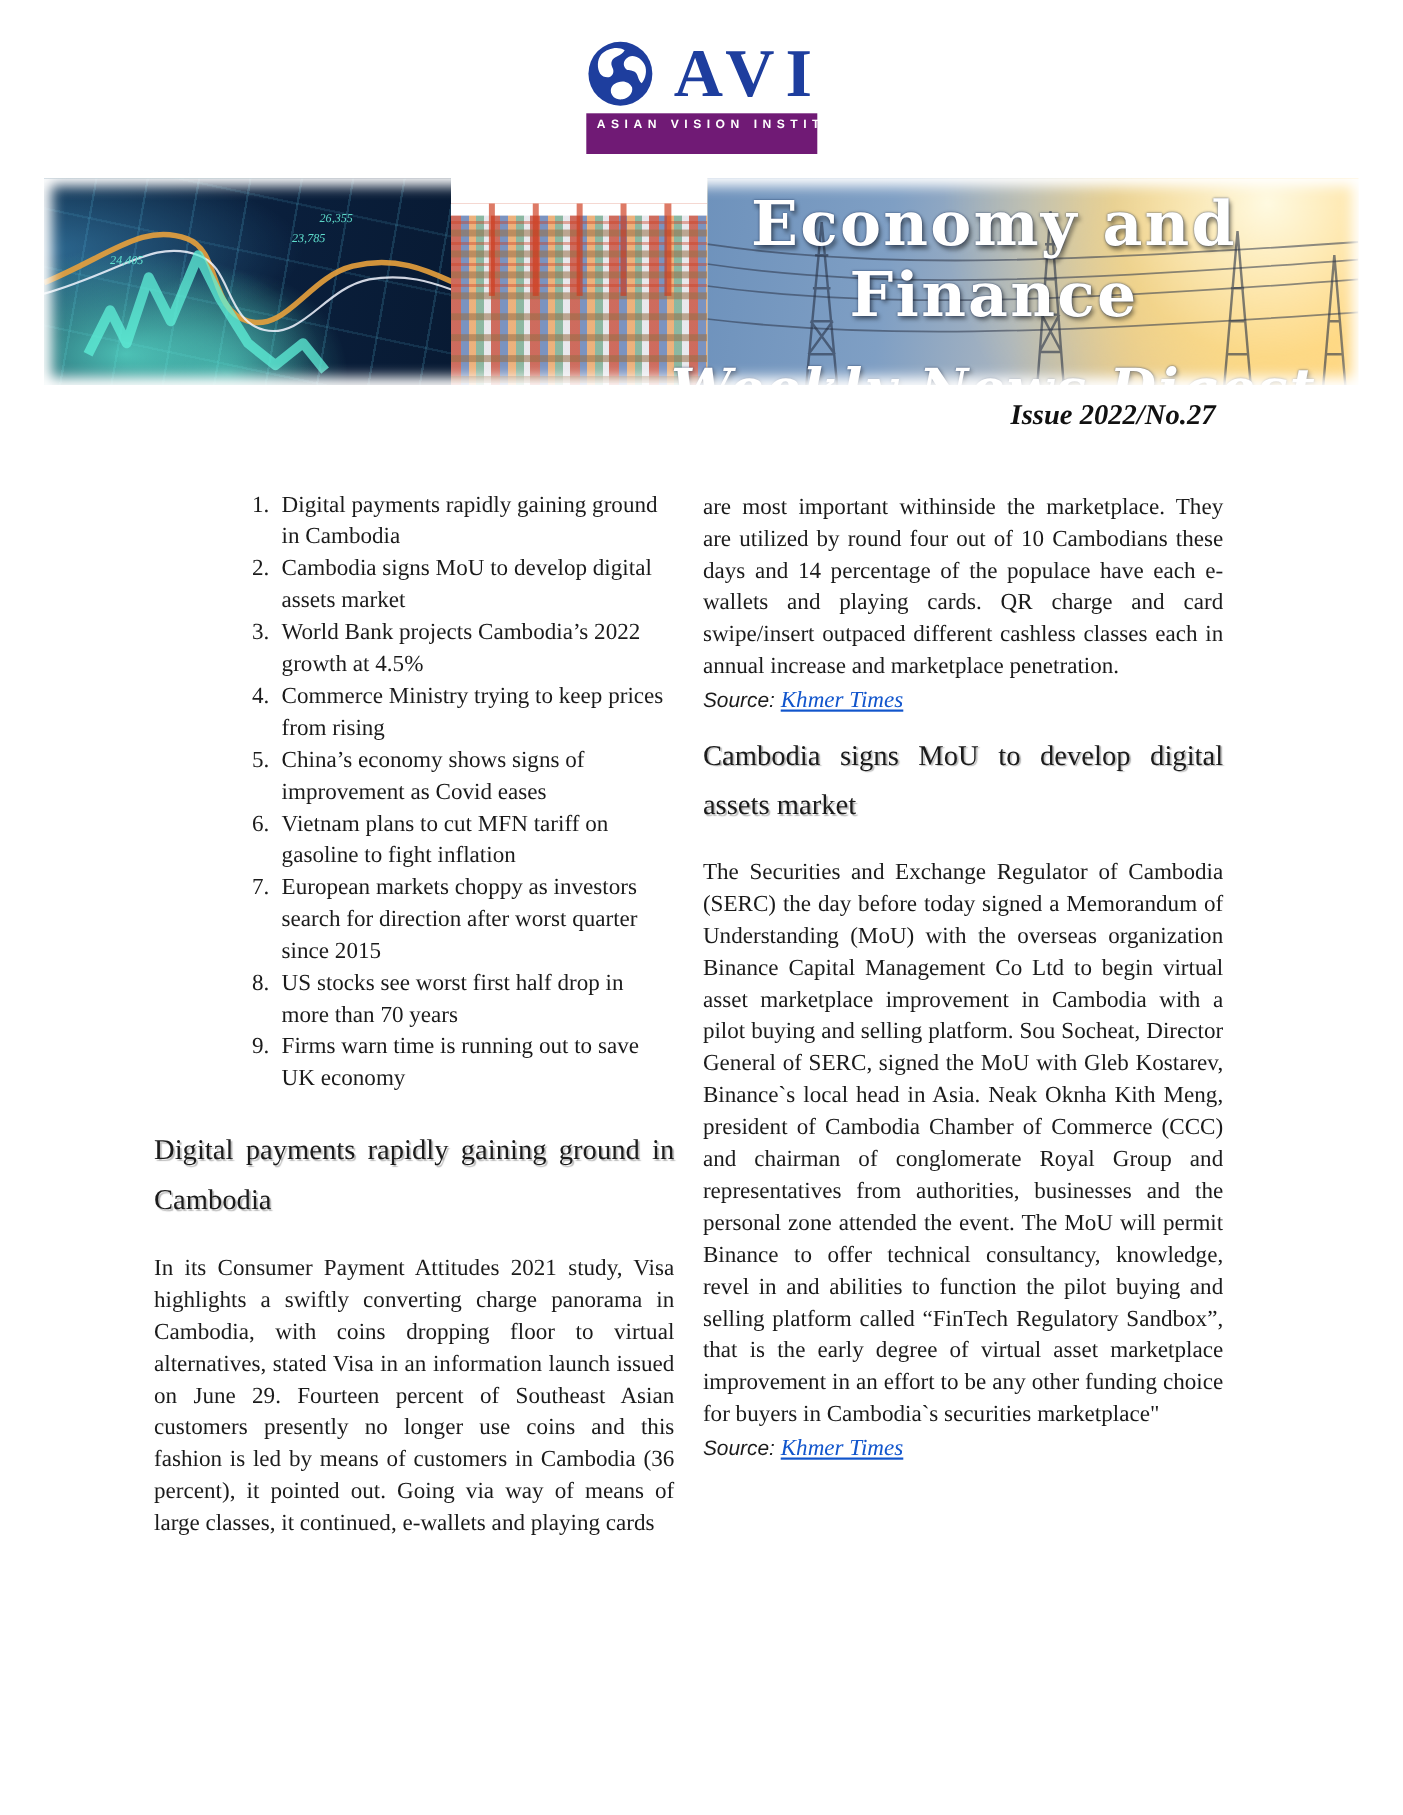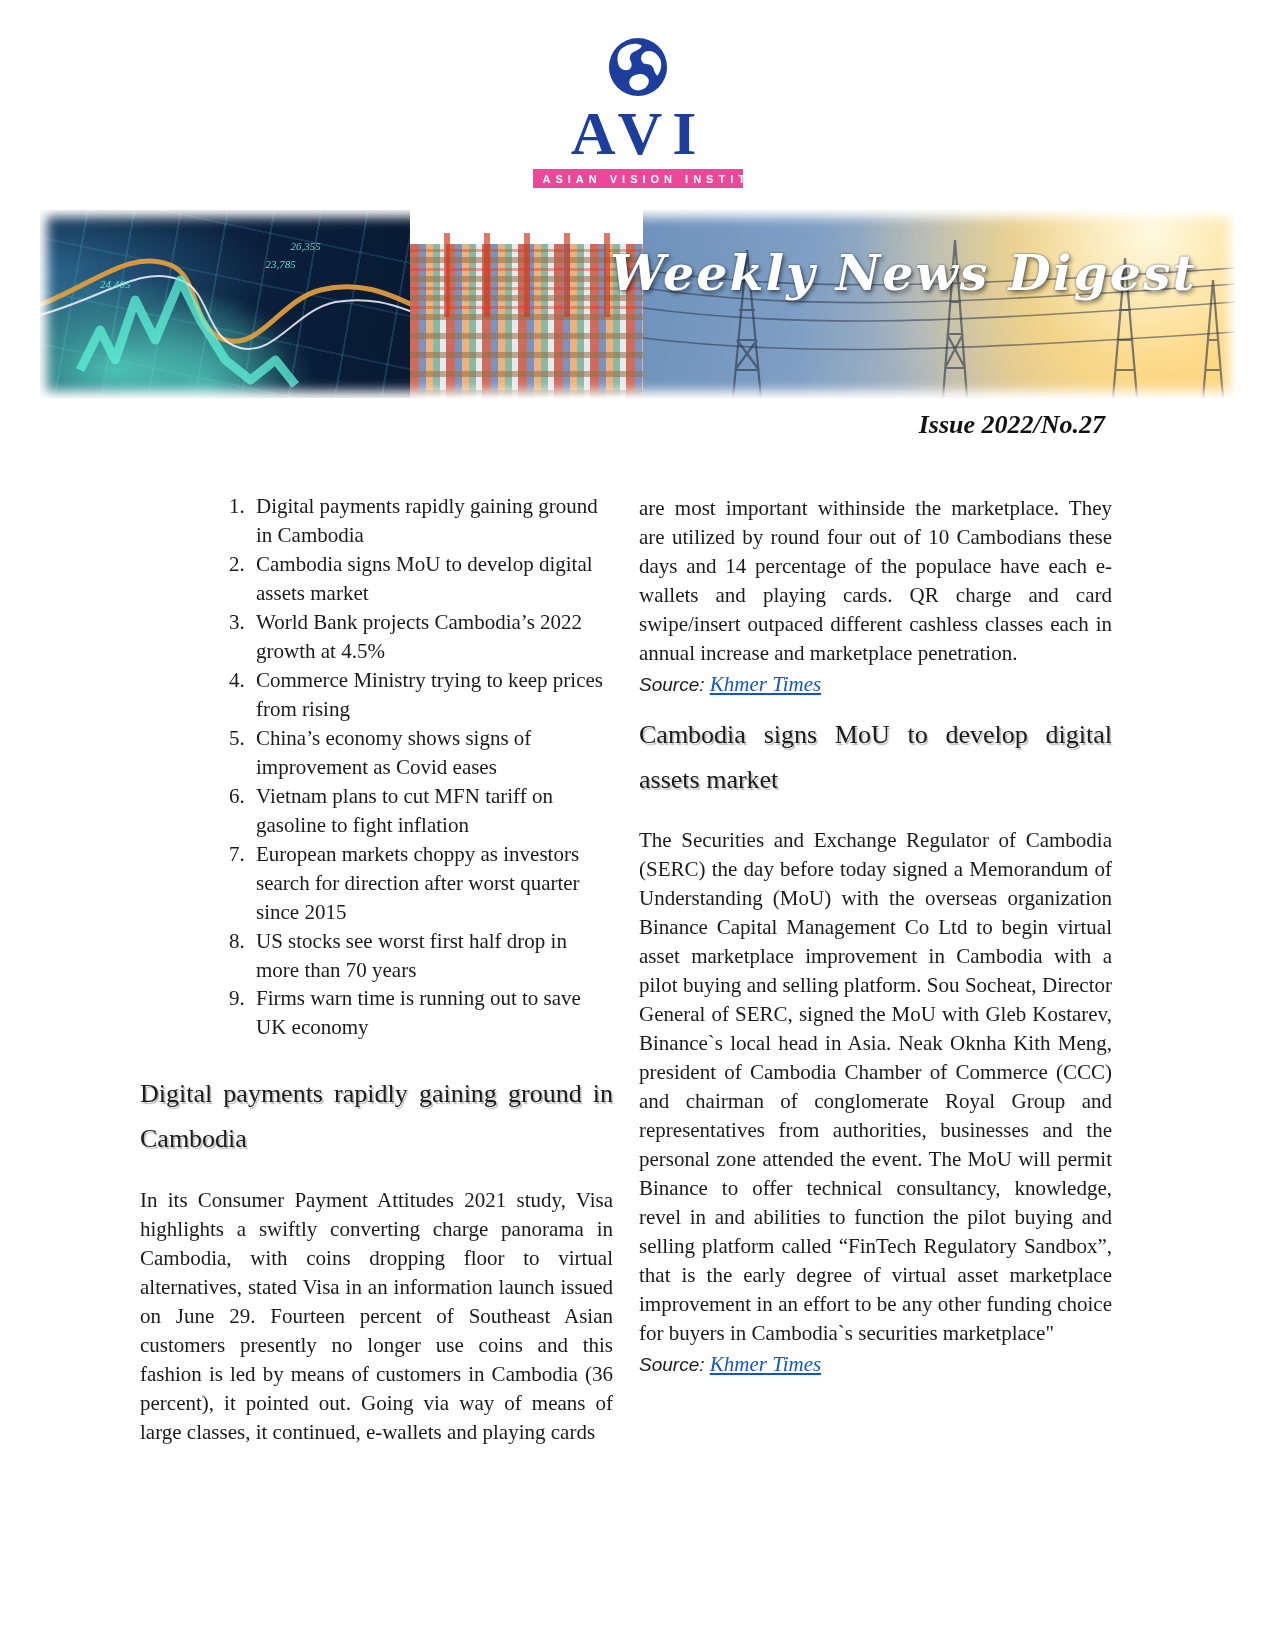--- a/index.html
+++ b/index.html
@@ -13,40 +13,40 @@
     overflow:hidden;
   }
 
   
   .logo-block{
     margin:36px auto 0;
     width:210px;
     text-align:center;
   }
   .logo-top{
-    display:flex;align-items:center;justify-content:space-between;gap:4px;flex-direction:column;
+    display:flex;align-items:center;justify-content:space-between;gap:16px;
   }
   .logo-globe{width:62px;height:62px;flex:0 0 auto;}
   .logo-acronym{
     font-family:"Liberation Serif", serif;
     font-size:62px;line-height:62px;
     color:#1e3e9e;
     letter-spacing:10px;
     font-weight:600;
     margin-left:2px;
   }
   .logo-bar{
     margin-top:5px;
-    background:#ec4899;
+    background:#701a75;
     color:#ffffff;
     font-family:"Liberation Sans", sans-serif;
     font-size:11px;
     font-weight:bold;
     letter-spacing:5px;
-    padding:4px 6px 3px 10px;
+    padding:4px 6px 21px 10px;
     white-space:nowrap;
   }
 
   
   .banner{
     position:relative;
     width:1196px;height:188px;
     margin:22px auto 0;
     display:flex;
     overflow:hidden;
@@ -233,20 +233,21 @@
         </g>
         <g stroke="rgba(40,50,70,0.6)" stroke-width="2.2" fill="none">
           <path d="M90 188 L104 40 L118 188 M92 160 L116 160 M94 130 L114 130 M96 100 L112 100 M98 70 L110 70 M94 130 L116 160 M114 130 L92 160"></path>
           <path d="M300 188 L312 30 L324 188 M302 158 L322 158 M304 124 L320 124 M306 92 L318 92 M307 60 L317 60 M304 124 L322 158 M320 124 L302 158"></path>
           <path d="M470 188 L482 48 L494 188 M472 160 L492 160 M474 130 L490 130 M476 100 L488 100"></path>
           <path d="M560 188 L570 70 L580 188 M562 160 L578 160 M564 130 L576 130"></path>
         </g>
       </svg>
     </div>
     <div class="banner-title">
+      <div class="line1">Economy and Finance</div>
       <div class="line2">Weekly News Digest</div>
     </div>
   </div>
 
   <div class="issue-line">Issue 2022/No.27</div>
 
   <div class="columns">
 
     <div class="col">
       <ol class="toc">

